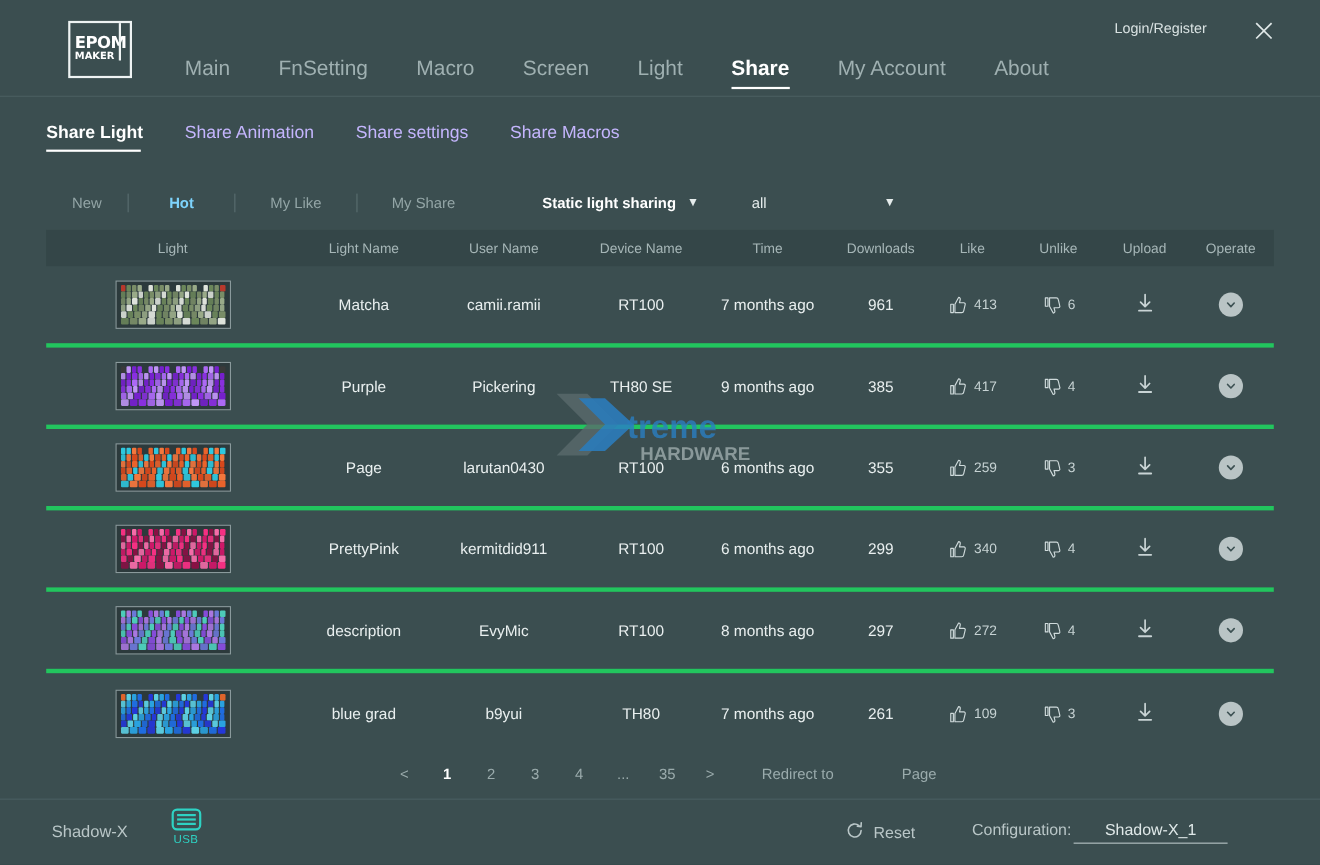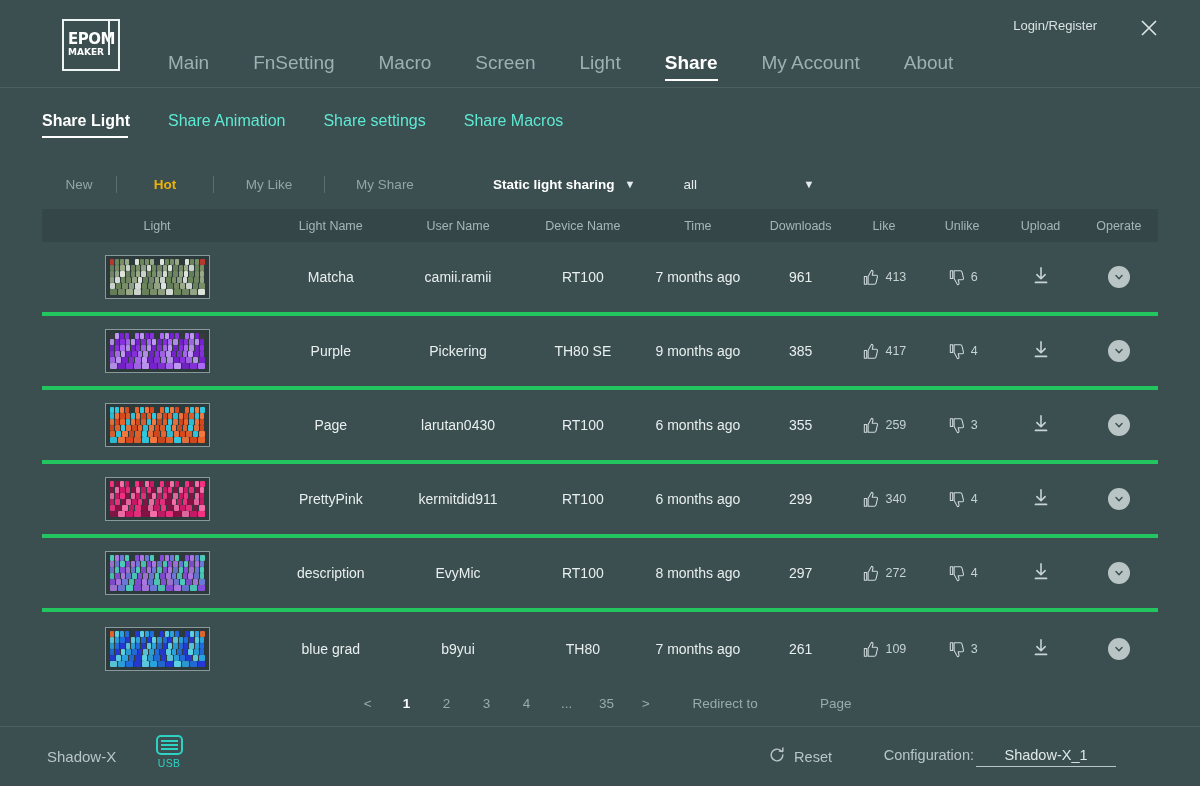--- a/index.html
+++ b/index.html
@@ -112,21 +112,21 @@
   
   .subtabs {
     position: absolute;
     left: 42px; top: 112px;
     display: flex;
     align-items: flex-end;
   }
   .subtab {
     position: relative;
     font-size: 16px;
-    color: #5eead4;
+    color: #c4b5fd;
     margin-right: 38px;
     padding-bottom: 11px;
     cursor: pointer;
     white-space: nowrap;
   }
   .subtab.active { color: #ffffff; font-weight: 700; }
   .subtab.active::after {
     content: "";
     position: absolute;
     left: 0; right: 2px; bottom: 3px;
@@ -143,21 +143,21 @@
     display: flex;
     align-items: center;
   }
   .fbtn {
     font-size: 13.5px;
     color: #93a5a6;
     cursor: pointer;
     white-space: nowrap;
     text-align: center;
   }
-  .fbtn.active { color: #eab308; font-weight: 700; }
+  .fbtn.active { color: #7dd3fc; font-weight: 700; }
   .fsep {
     width: 1px; height: 17px;
     background: #5a6e70;
   }
 
   .select {
     position: relative;
     display: flex;
     align-items: center;
     cursor: pointer;
@@ -1413,20 +1413,28 @@
             <span class="operbtn">
               <svg width="14" height="14" viewBox="0 0 14 14">
                 <path d="M4 5.5 L7 8.7 L10 5.5" stroke="#3d5153" stroke-width="1.5" fill="none" stroke-linecap="round" stroke-linejoin="round"></path>
               </svg>
             </span>
           </div>
         </div>
       </div>
   </div>
 
+  <div class="watermark">
+    <svg width="220" height="72" viewBox="0 0 220 72">
+      <path d="M6 6 L34 6 L62 34 L34 62 L6 62 L34 34 Z" fill="#5b6a6c" opacity="0.85"></path>
+      <path d="M26 10 L50 10 L76 34 L50 58 L26 58 L50 34 Z" fill="#2a7fc4" opacity="0.9"></path>
+      <text x="70" y="46" font-family="Liberation Sans, sans-serif" font-size="30" font-weight="700" fill="#2a7fc4" opacity="0.85">treme</text>
+      <text x="82" y="66" font-family="Liberation Sans, sans-serif" font-size="17" font-weight="700" fill="#aebbbc" opacity="0.75">HARDWARE</text>
+    </svg>
+  </div>
 
   <div class="pagination">
     <div class="pg arrow">&lt;</div>
     <div class="pg active">1</div>
     <div class="pg">2</div>
     <div class="pg">3</div>
     <div class="pg">4</div>
     <div class="pg">...</div>
     <div class="pg">35</div>
     <div class="pg arrow">&gt;</div>

